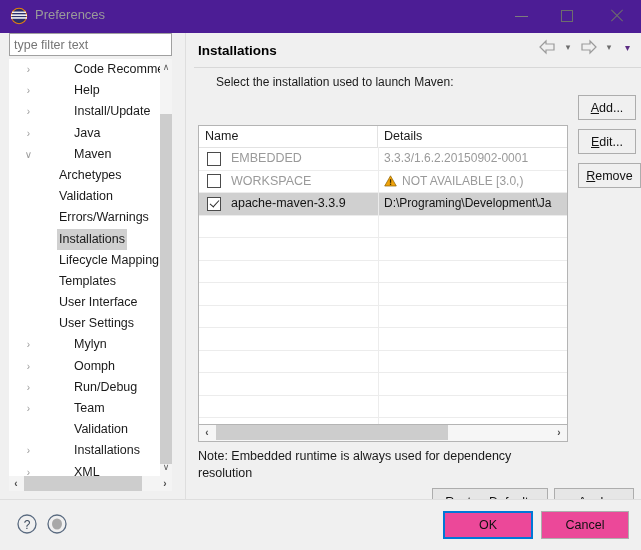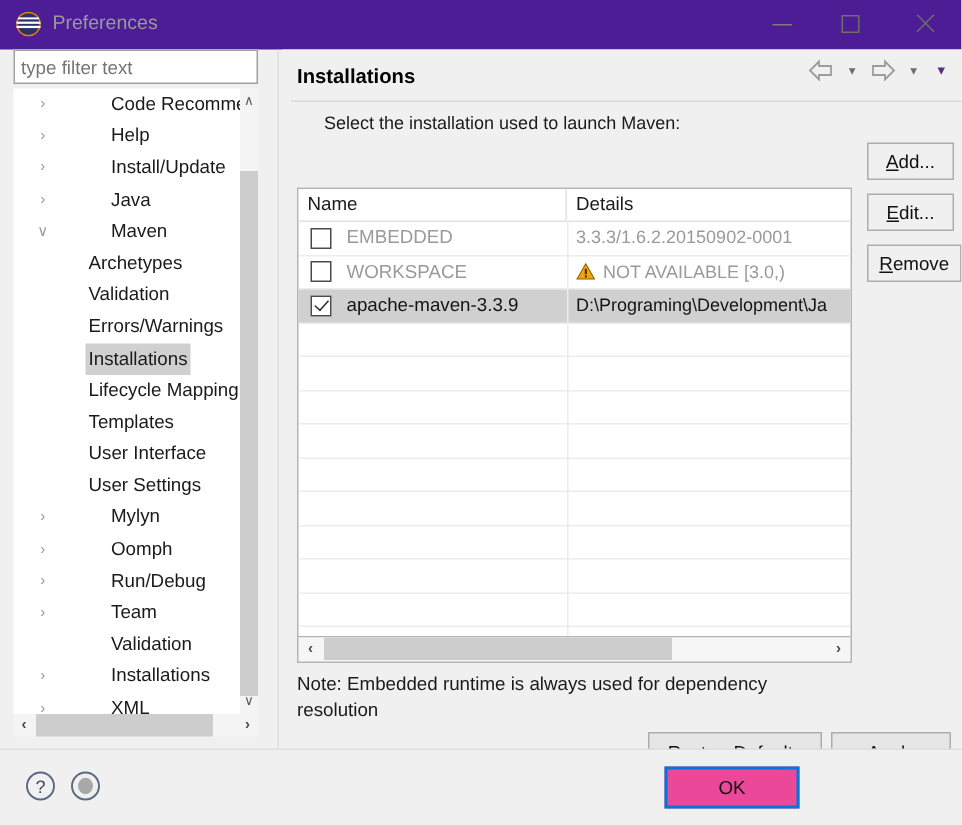--- a/index.html
+++ b/index.html
@@ -376,14 +376,17 @@
     </span>
     <span class="dot-ico">
       <svg width="24" height="24" viewBox="0 0 24 24">
         <circle cx="12" cy="12" r="9" fill="none" stroke="#5a6b80" stroke-width="1.3"></circle>
         <ellipse cx="12" cy="12" rx="5" ry="5.5" fill="#a8a8a8"></ellipse>
       </svg>
     </span>
     <div class="fbtn ok">
       <span>OK</span>
     </div>
+    <div class="fbtn cancel">
+      <span>Cancel</span>
+    </div>
   </div>
 </div>
 
 </body></html>

